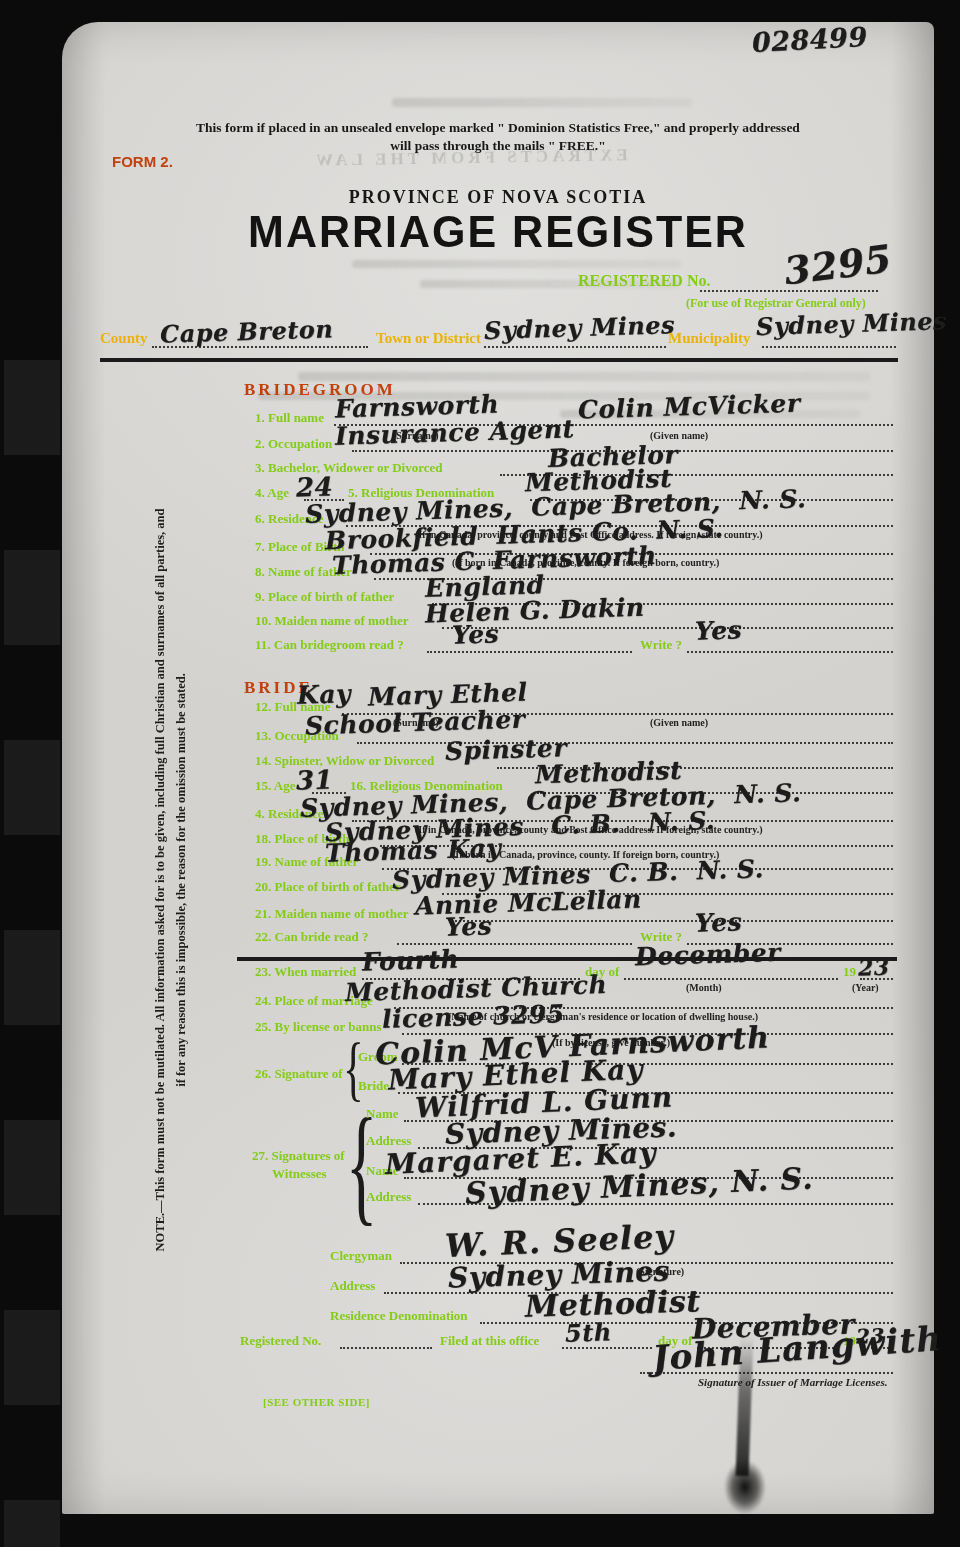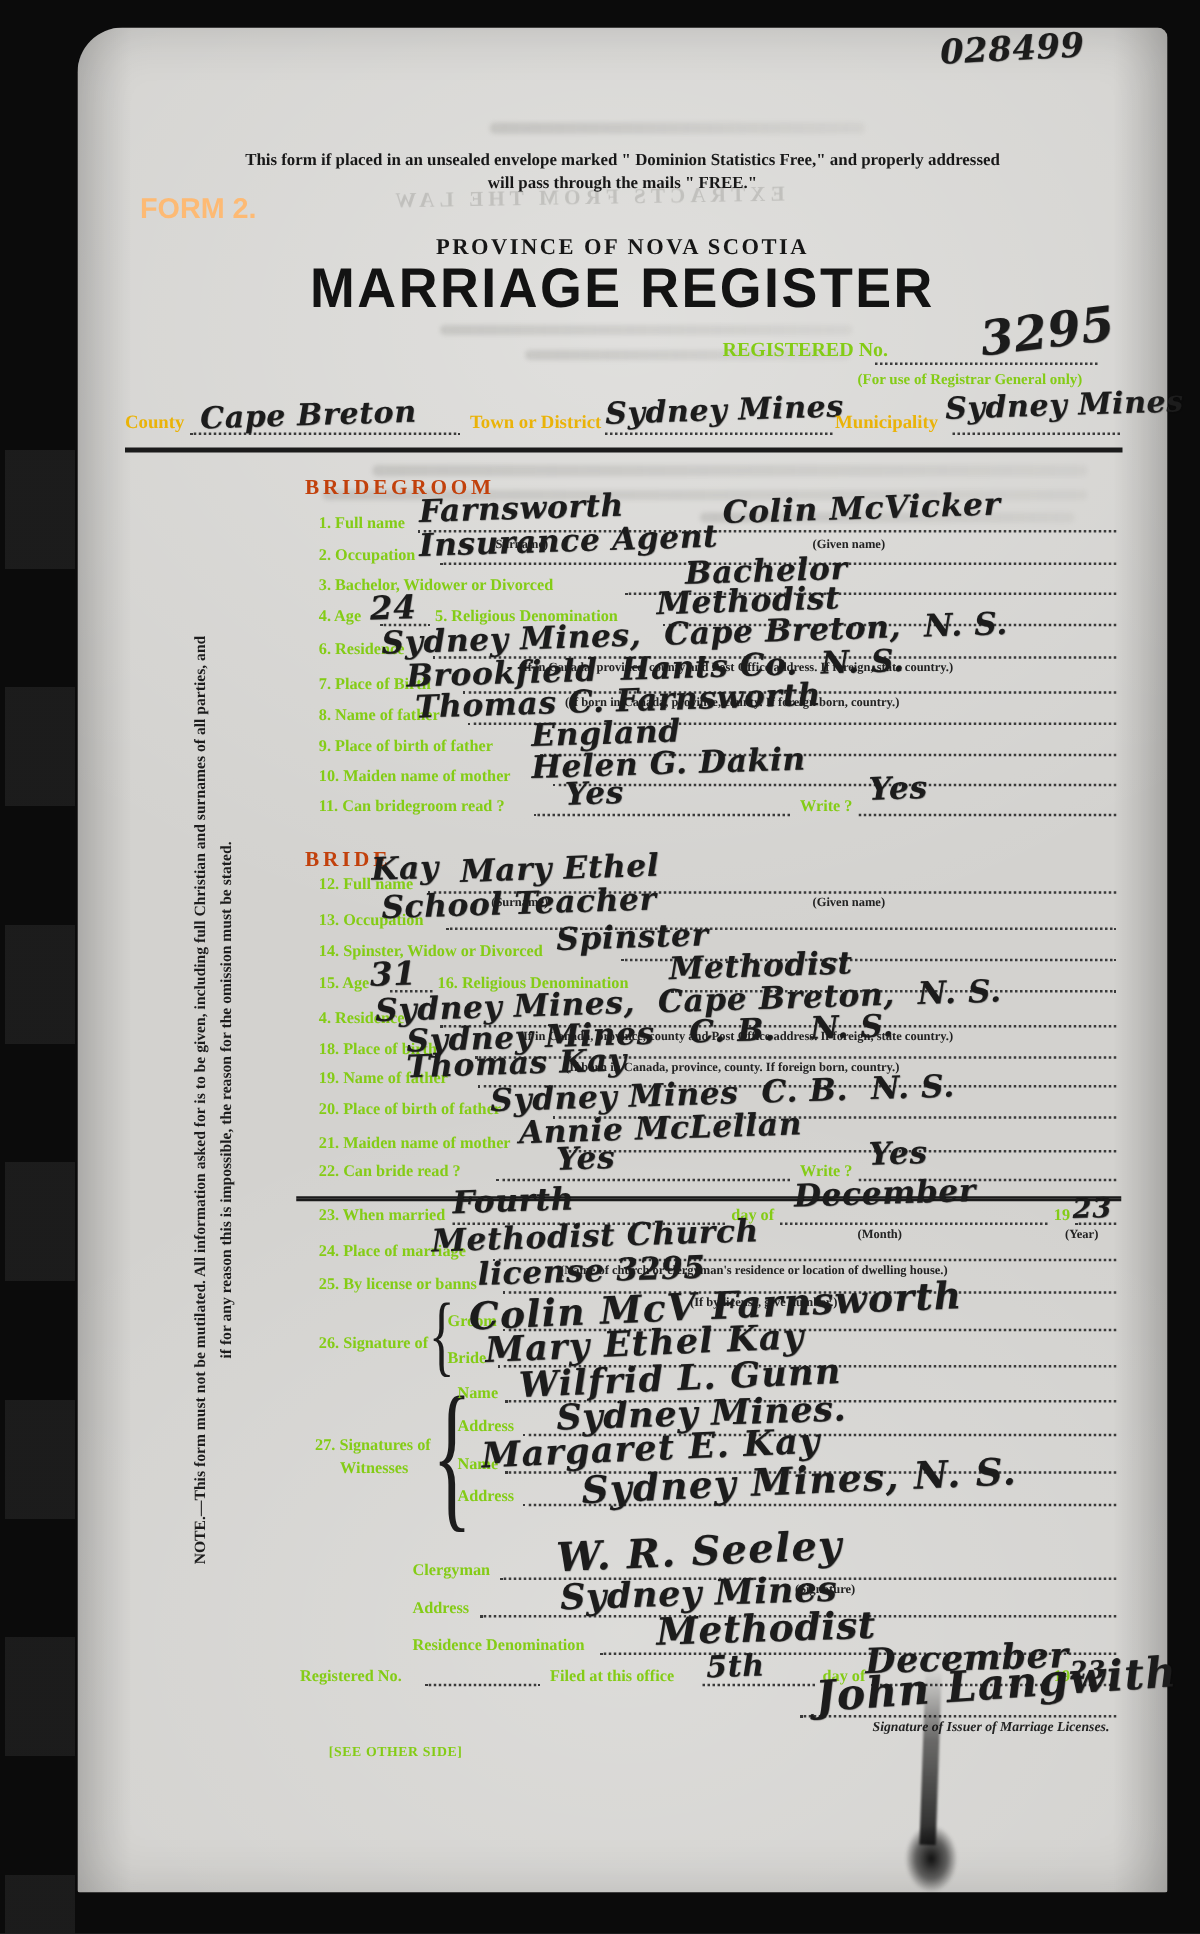--- a/index.html
+++ b/index.html
@@ -23,21 +23,21 @@
   .dots{display:block;height:0;border-bottom:2px dotted #3a3a3a}
   .dbl{display:block;height:4px;border-top:2px solid #1b1b1b;border-bottom:2px solid #1b1b1b}
   .hw{font-family:"DejaVu Serif",serif;font-style:italic;font-weight:600;font-size:25px;
       color:#1c1c1c;letter-spacing:.5px;transform:rotate(-1.8deg);white-space:pre;
       text-shadow:.4px .4px .7px rgba(10,10,10,.5)}
   .sig{font-weight:700;transform:rotate(-2.5deg);letter-spacing:1px}
   .cnote{font:bold 13.5px "Liberation Serif",serif;color:#181818;text-align:center}
   .title{font-family:"Liberation Sans",sans-serif;font-weight:bold;font-size:43px;
          letter-spacing:2px;color:#131313;text-align:center;transform:scale(1,1.04)}
   .prov{font:bold 18px "Liberation Serif",serif;letter-spacing:2px;color:#161616;text-align:center}
-  .formno{font-family:"Liberation Sans",sans-serif;font-weight:bold;font-size:23px;color:#fdba74}
+  .formno{font-family:"Liberation Sans",sans-serif;font-weight:bold;font-size:15px;color:#c2410c}
   .vnote{position:absolute;left:0;top:0;width:748px;transform:rotate(-90deg);transform-origin:0 0;
          font:bold 12.5px/21px "Liberation Serif",serif;color:#1d1d1d;text-align:center;white-space:normal}
   .brace{position:absolute;font-family:"Liberation Serif",serif;color:#1c1c1c;line-height:1}
   .ghost-text{position:absolute;transform:scaleX(-1) rotate(1deg);opacity:.20;filter:blur(.6px);
       font:bold 17px "Liberation Serif",serif;letter-spacing:4px;color:#55554f;text-align:center}
   .gbar{position:absolute;background:linear-gradient(90deg,rgba(110,110,105,.20),rgba(110,110,105,.07));
       filter:blur(1.6px);border-radius:4px}
   .smudge1{position:absolute;left:738px;top:1336px;width:13px;height:140px;transform:rotate(2deg);
       filter:blur(1px);background:linear-gradient(180deg,rgba(20,20,20,0),rgba(15,15,15,.55) 40%,rgba(8,8,8,.85))}
   .smudge2{position:absolute;left:724px;top:1460px;width:42px;height:54px;filter:blur(1.2px);

